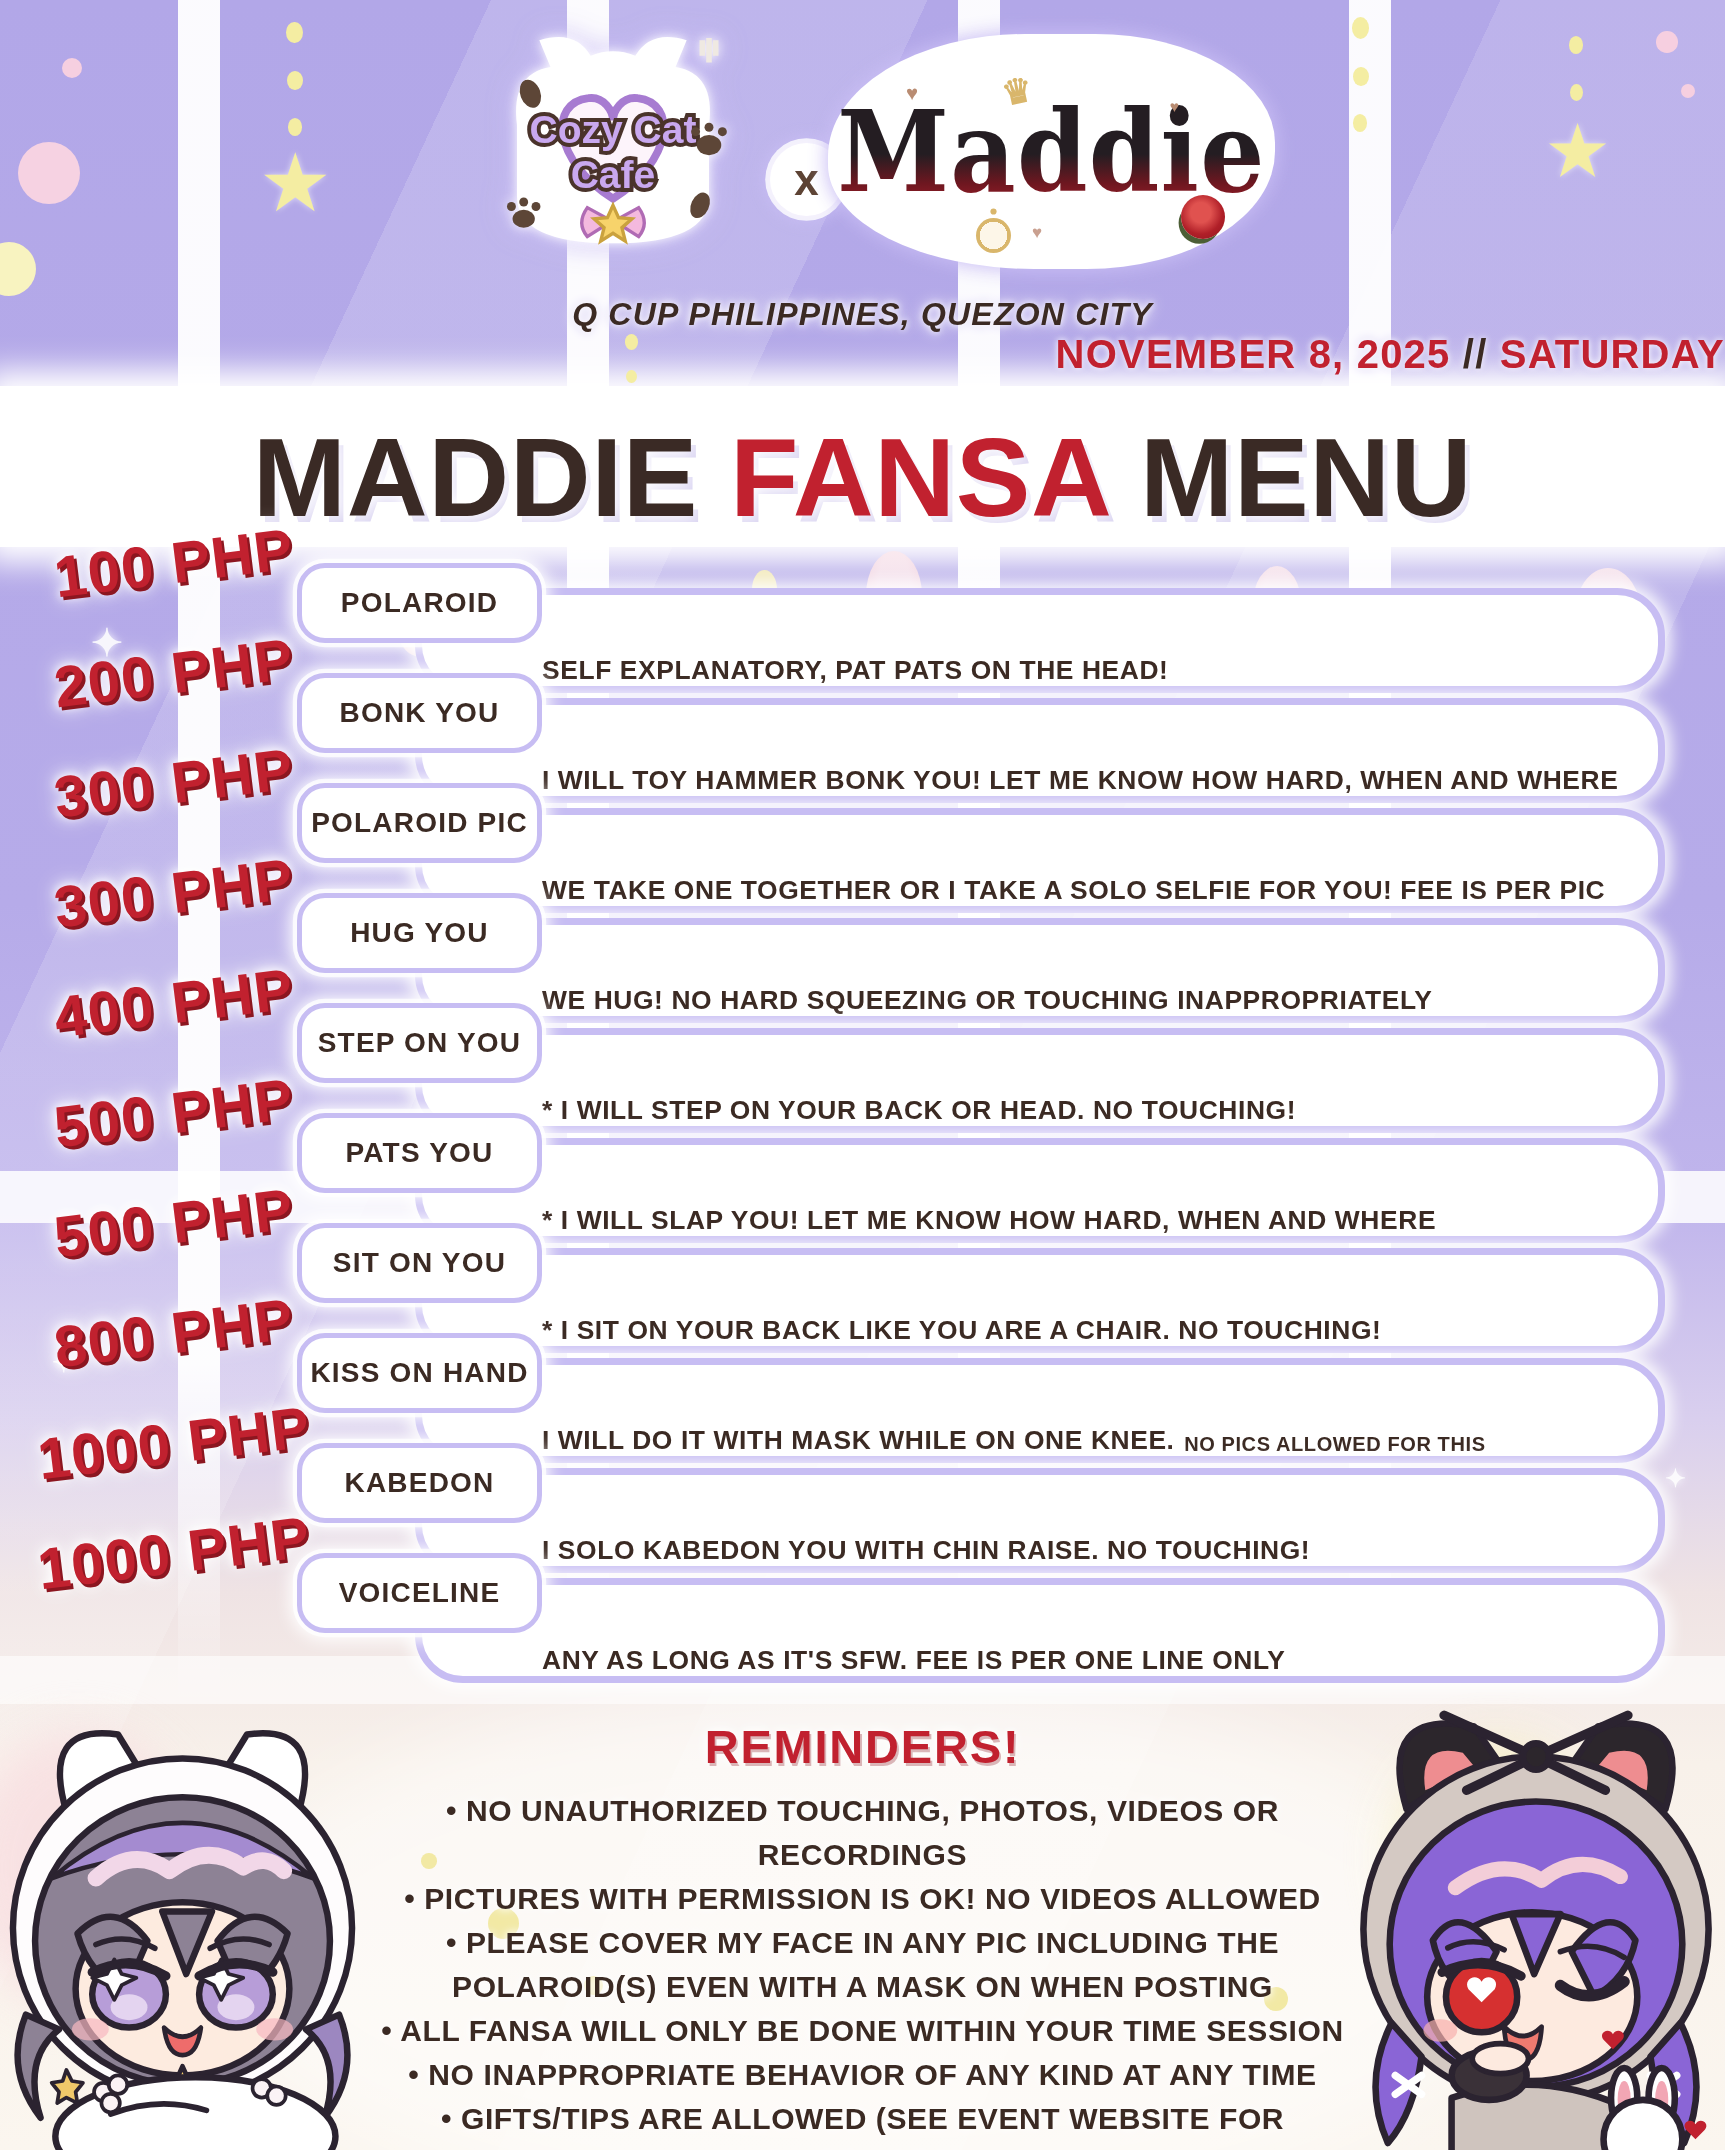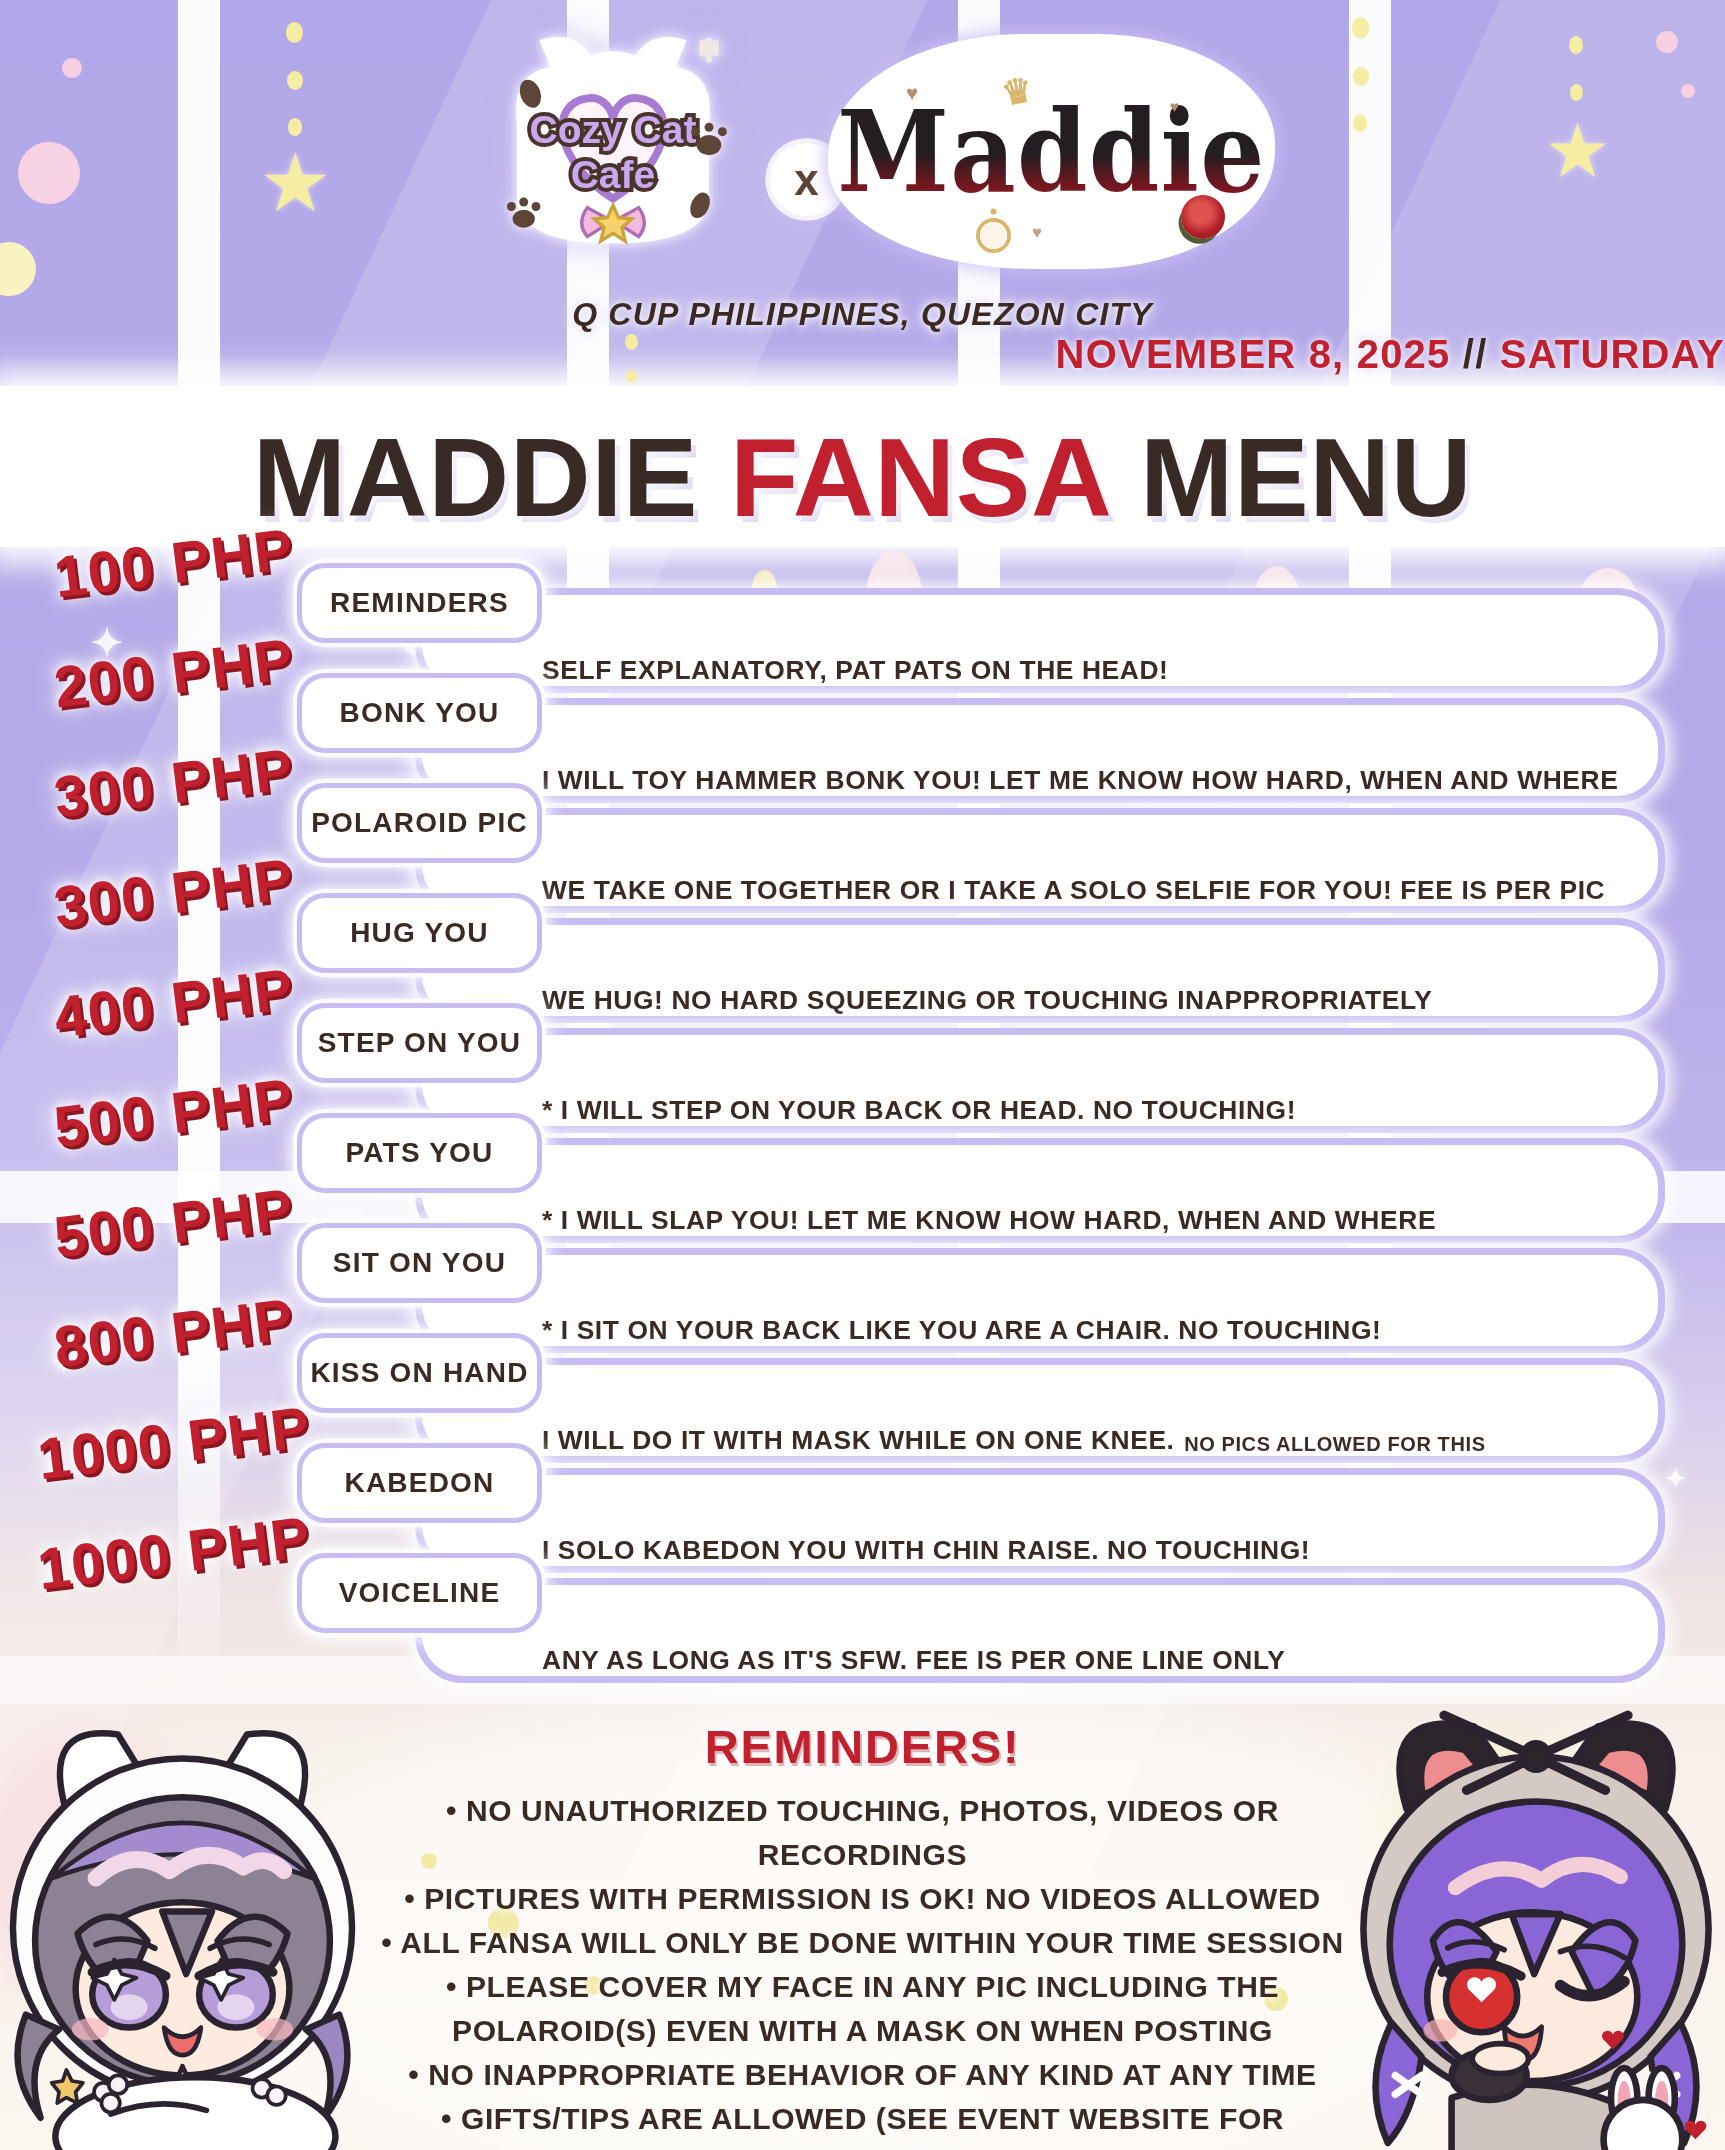--- a/index.html
+++ b/index.html
@@ -191,21 +191,21 @@
     <span class="t-dark">MADDIE</span>
     <span class="t-red">FANSA</span>
     <span class="t-dark">MENU</span>
   </div>
 
   <div>
 
       <div class="menu-row" style="--i: 0;">
         <div class="price">100 PHP</div>
         <div class="pill">
-          <span>REMINDERS</span>
+          <span>POLAROID</span>
         </div>
         <div class="bar">
           <span class="desc">SELF EXPLANATORY, PAT PATS ON THE HEAD!</span>
           <span class="note"></span>
         </div>
       </div>
 
       <div class="menu-row" style="--i: 1;">
         <div class="price">200 PHP</div>
         <div class="pill">
@@ -306,23 +306,23 @@
       </div>
     </div>
 
   <div class="reminders-title">REMINDERS!</div>
   <div class="reminders">
 
       <div class="reminder" style="--i: 0;">• NO UNAUTHORIZED TOUCHING, PHOTOS, VIDEOS OR RECORDINGS</div>
 
       <div class="reminder" style="--i: 1;">• PICTURES WITH PERMISSION IS OK! NO VIDEOS ALLOWED</div>
 
+      <div class="reminder" style="--i: 2;">• PLEASE COVER MY FACE IN ANY PIC INCLUDING THE POLAROID(S) EVEN WITH A MASK ON WHEN POSTING</div>
+
       <div class="reminder" style="--i: 3;">• ALL FANSA WILL ONLY BE DONE WITHIN YOUR TIME SESSION</div>
-
-      <div class="reminder" style="--i: 2;">• PLEASE COVER MY FACE IN ANY PIC INCLUDING THE POLAROID(S) EVEN WITH A MASK ON WHEN POSTING</div>
 
       <div class="reminder" style="--i: 4;">• NO INAPPROPRIATE BEHAVIOR OF ANY KIND AT ANY TIME</div>
 
       <div class="reminder" style="--i: 5;">• GIFTS/TIPS ARE ALLOWED (SEE EVENT WEBSITE FOR GUIDELINES)</div>
 
     </div>
 
   <svg class="chibi chibi-left" viewBox="0 0 210 250">
     <g stroke="#2b2330" stroke-width="3.5" stroke-linejoin="round" stroke-linecap="round">
       <path d="M42 62 Q28 14 70 20 L86 46 Q60 46 42 62 Z" fill="#ffffff"></path>

